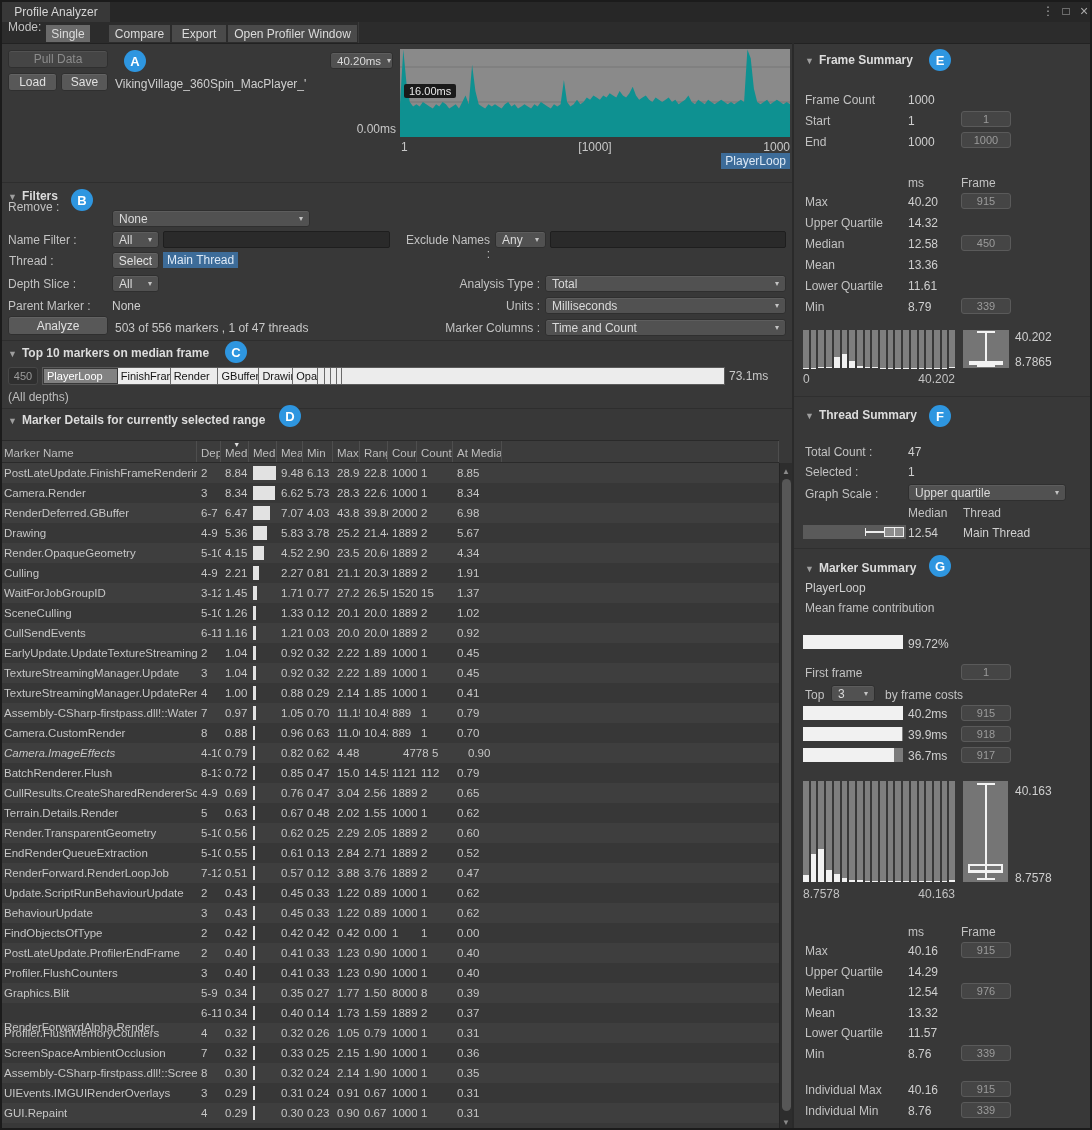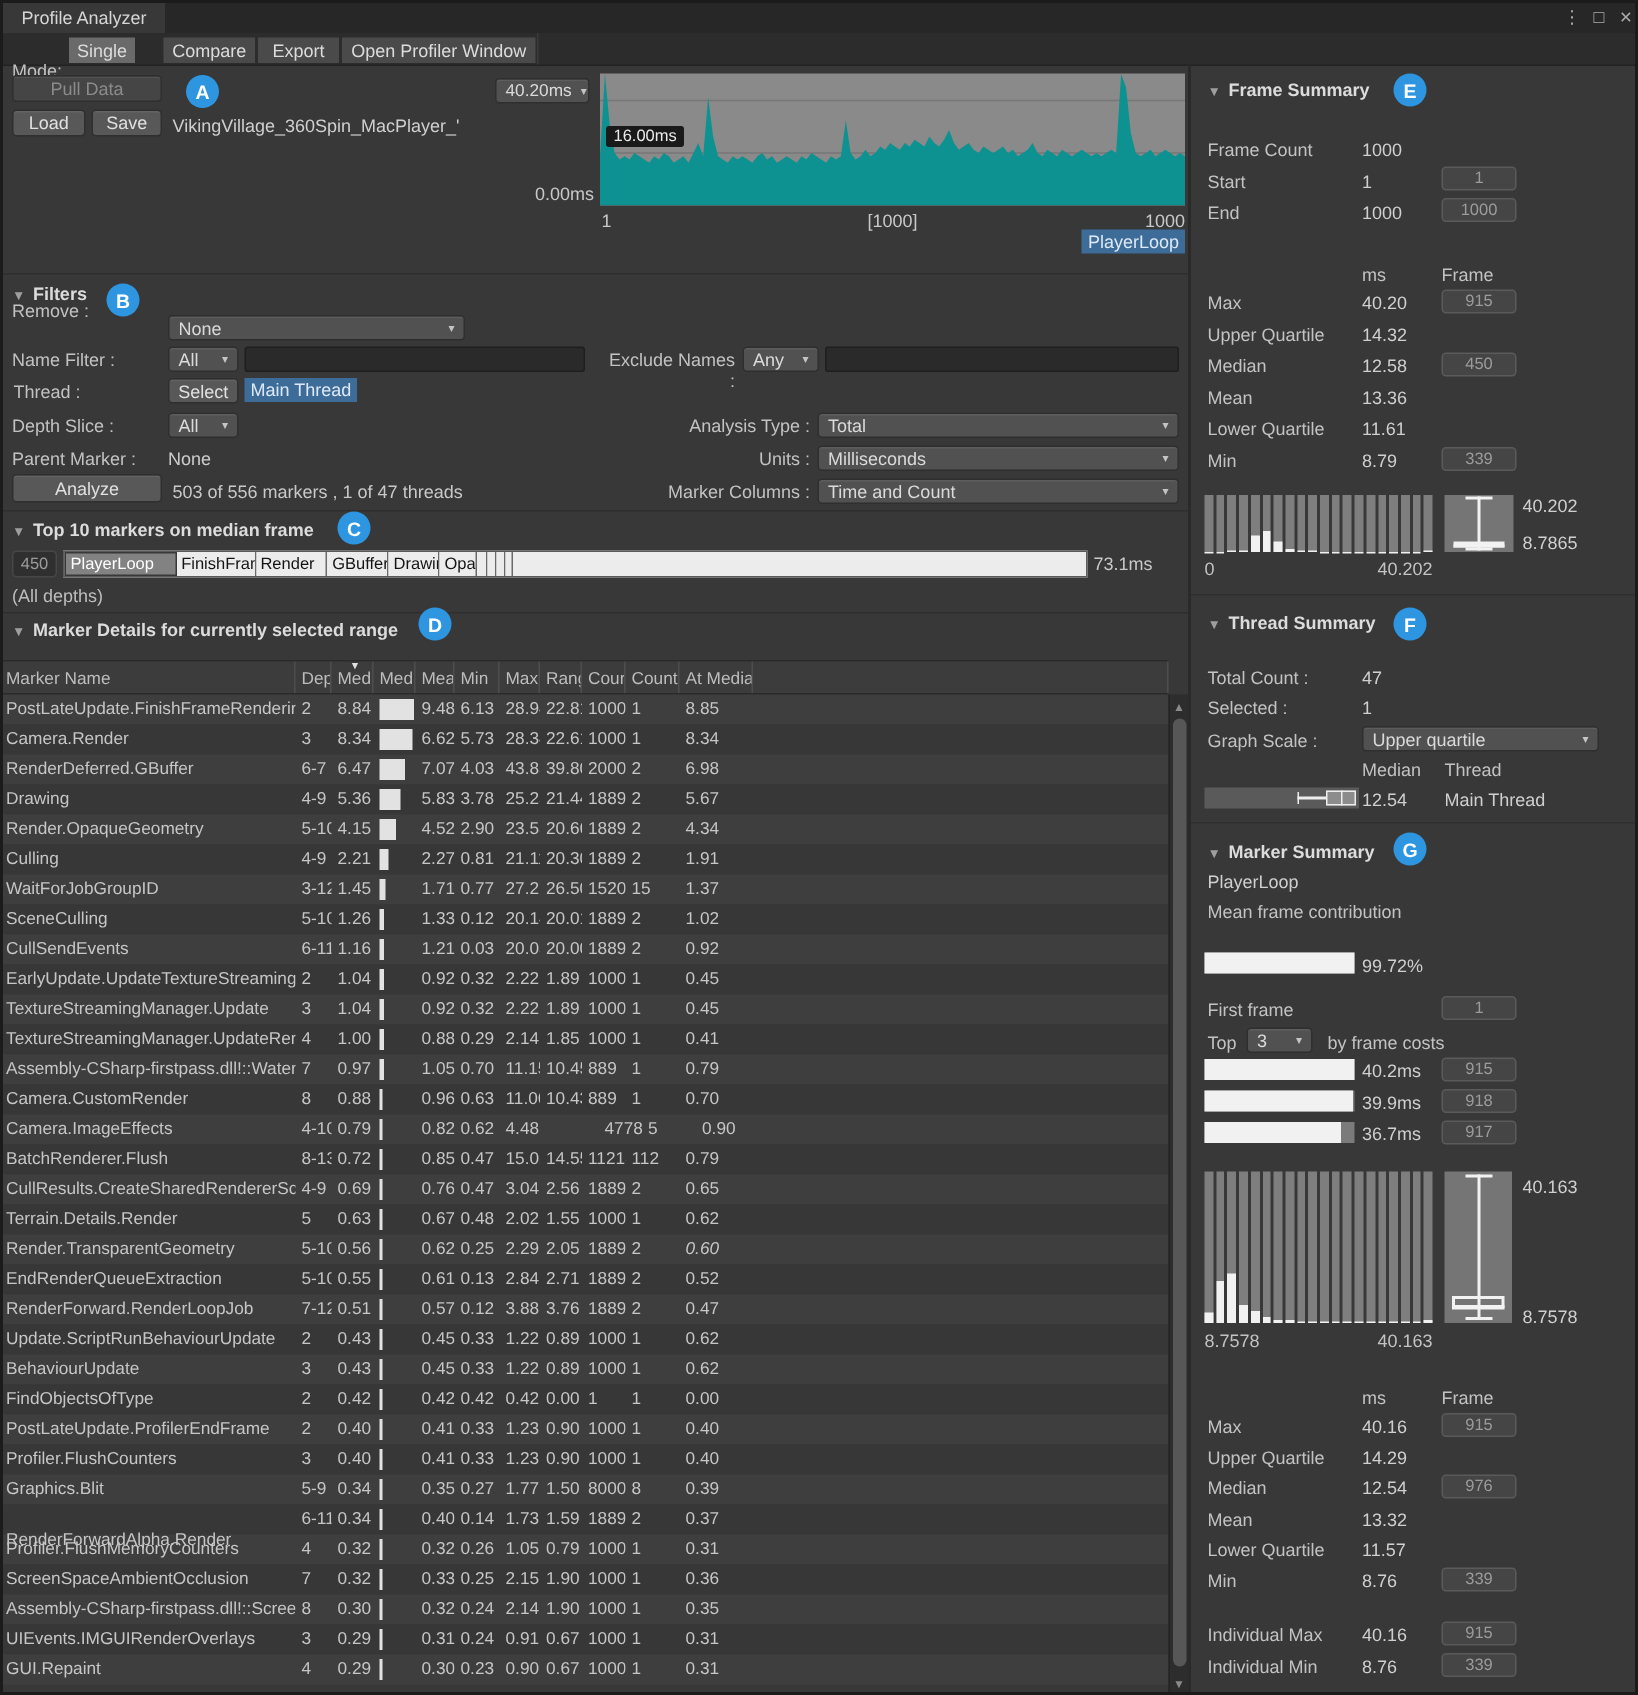--- a/index.html
+++ b/index.html
@@ -85,21 +85,21 @@
 
 <div class="tabbar">
   <div class="tab">
       <span>Profile Analyzer</span>
     </div>
   <div class="winctl" style="left:1040px">⋮</div>
   <div class="winctl" style="left:1058px">□</div>
   <div class="winctl" style="left:1076px;font-size:14px">×</div>
 </div>
 <div class="toolbar"></div>
-<span class="abs label" style="left:8px;top:40px">Mode:</span>
+<span class="abs label" style="left:8px;top:20px">Mode:</span>
 <div class="modebtn active" style="left:46px;width:44px">Single</div>
 <div class="modebtn" style="left:109px;width:61px">Compare</div>
 <div class="modebtn" style="left:172px;width:54px">Export</div>
 <div class="modebtn" style="left:228px;width:129px">Open Profiler Window</div>
 <div class="abs" style="left:358px;top:22px;width:1px;height:21px;background:#3A3A3A"></div>
 
 <div class="btn disabled abs" style="left:8px;top:50px;width:100px;height:18px">Pull Data</div>
 <div class="btn abs" style="left:8px;top:73px;width:49px;height:18px">Load</div>
 <div class="btn abs" style="left:61px;top:73px;width:47px;height:18px">Save</div>
 <span class="abs" style="left:115px;top:77px;color:#CFCFCF">VikingVillage_360Spin_MacPlayer_'</span>
@@ -409,21 +409,21 @@
       </div>
       <div class="mc" style="width: 26px; flex: 0 0 26px;">0.96</div>
       <div class="mc" style="width: 30px; flex: 0 0 30px;">0.63</div>
       <div class="mc" style="width: 27px; flex: 0 0 27px;">11.06</div>
       <div class="mc" style="width: 28px; flex: 0 0 28px;">10.43</div>
       <div class="mc" style="width: 29px; flex: 0 0 29px;">889</div>
       <div class="mc" style="width: 36px; flex: 0 0 36px;">1</div>
       <div class="mc" style="width: 49px; flex: 0 0 49px;">0.70</div>
     </div>
     <div class="mrow even">
-      <div class="mc" style="width: 197px; flex: 0 0 197px;">Camera.ImageEffects</div>
+      <div class="mc" style="width: 197px; flex: 0 0 197px; font-style: italic;">Camera.ImageEffects</div>
       <div class="mc" style="width: 24px; flex: 0 0 24px;">4-10</div>
       <div class="mc" style="width: 28px; flex: 0 0 28px;">0.79</div>
       <div class="mc" style="width: 28px; flex: 0 0 28px;">
         <div class="medbar" style="width: 2px;"></div>
       </div>
       <div class="mc" style="width: 26px; flex: 0 0 26px;">0.82</div>
       <div class="mc" style="width: 30px; flex: 0 0 30px;">0.62</div>
       <div class="mc" style="width: 27px; flex: 0 0 27px;">4.48</div>
       <div class="mc" style="width: 28px; flex: 0 0 28px; padding-left: 39px;">3.86</div>
       <div class="mc" style="width: 29px; flex: 0 0 29px;">4778</div>
@@ -481,21 +481,21 @@
       <div class="mc" style="width: 28px; flex: 0 0 28px;">0.56</div>
       <div class="mc" style="width: 28px; flex: 0 0 28px;">
         <div class="medbar" style="width: 2px;"></div>
       </div>
       <div class="mc" style="width: 26px; flex: 0 0 26px;">0.62</div>
       <div class="mc" style="width: 30px; flex: 0 0 30px;">0.25</div>
       <div class="mc" style="width: 27px; flex: 0 0 27px;">2.29</div>
       <div class="mc" style="width: 28px; flex: 0 0 28px;">2.05</div>
       <div class="mc" style="width: 29px; flex: 0 0 29px;">1889</div>
       <div class="mc" style="width: 36px; flex: 0 0 36px;">2</div>
-      <div class="mc" style="width: 49px; flex: 0 0 49px; font-style: italic;">0.60</div>
+      <div class="mc" style="width: 49px; flex: 0 0 49px;">0.60</div>
     </div>
     <div class="mrow odd">
       <div class="mc" style="width: 197px; flex: 0 0 197px;">EndRenderQueueExtraction</div>
       <div class="mc" style="width: 24px; flex: 0 0 24px;">5-10</div>
       <div class="mc" style="width: 28px; flex: 0 0 28px;">0.55</div>
       <div class="mc" style="width: 28px; flex: 0 0 28px;">
         <div class="medbar" style="width: 2px;"></div>
       </div>
       <div class="mc" style="width: 26px; flex: 0 0 26px;">0.61</div>
       <div class="mc" style="width: 30px; flex: 0 0 30px;">0.13</div>

